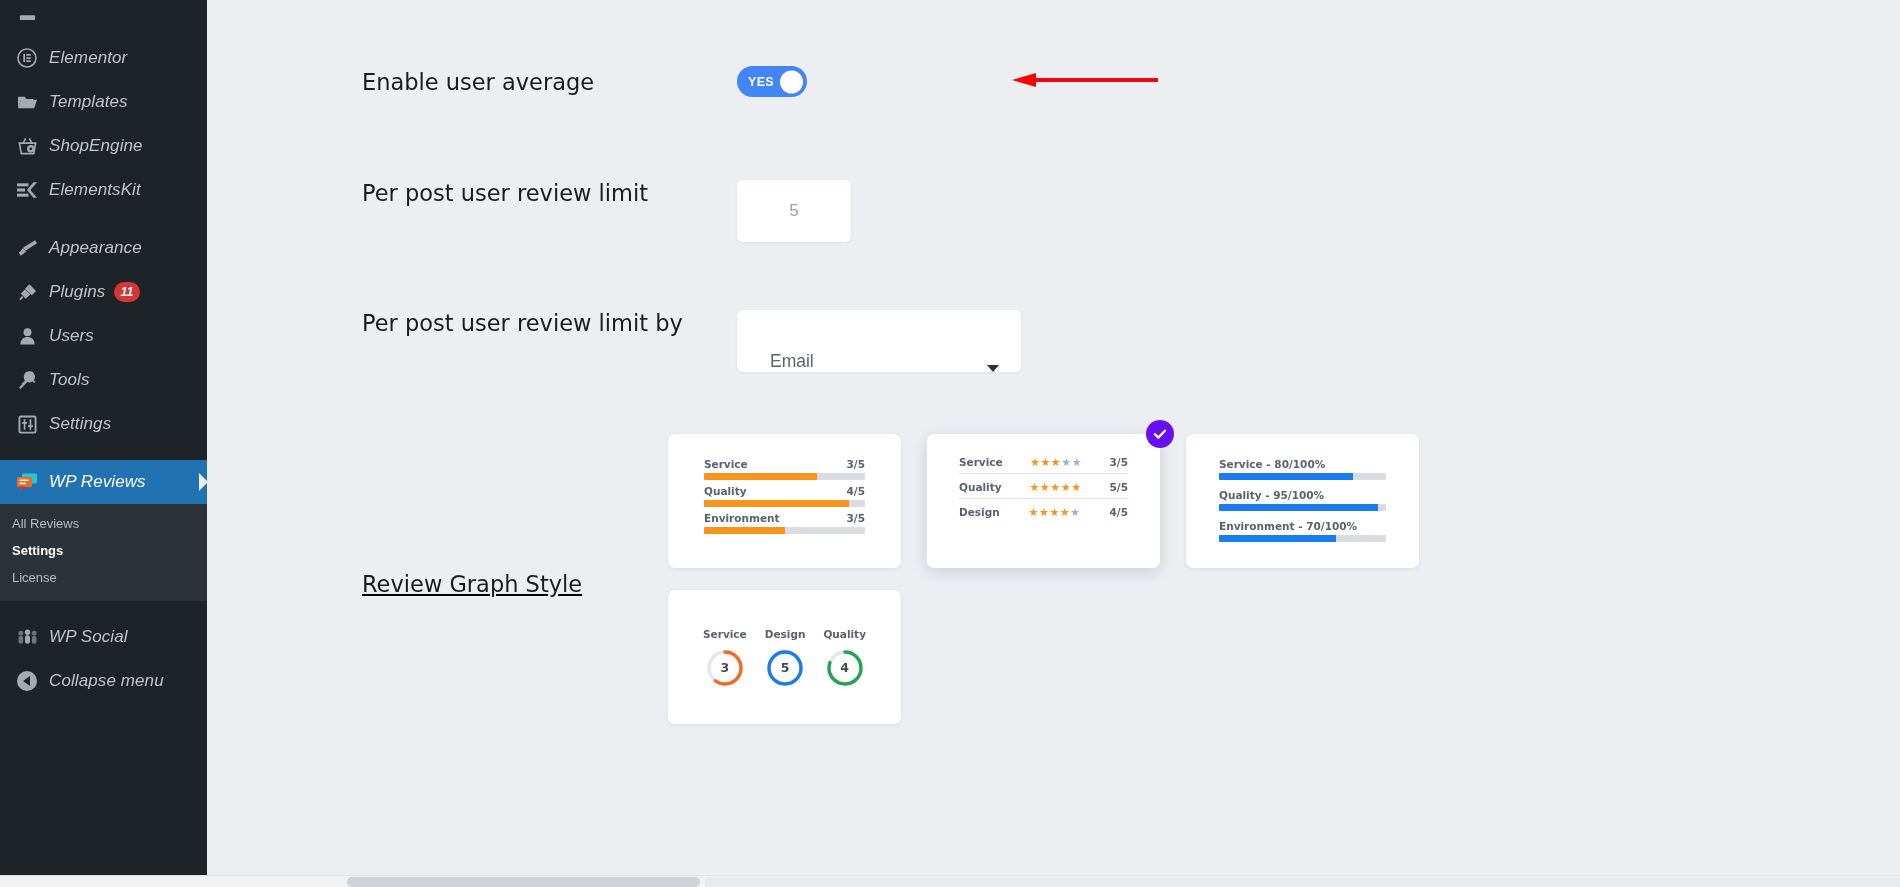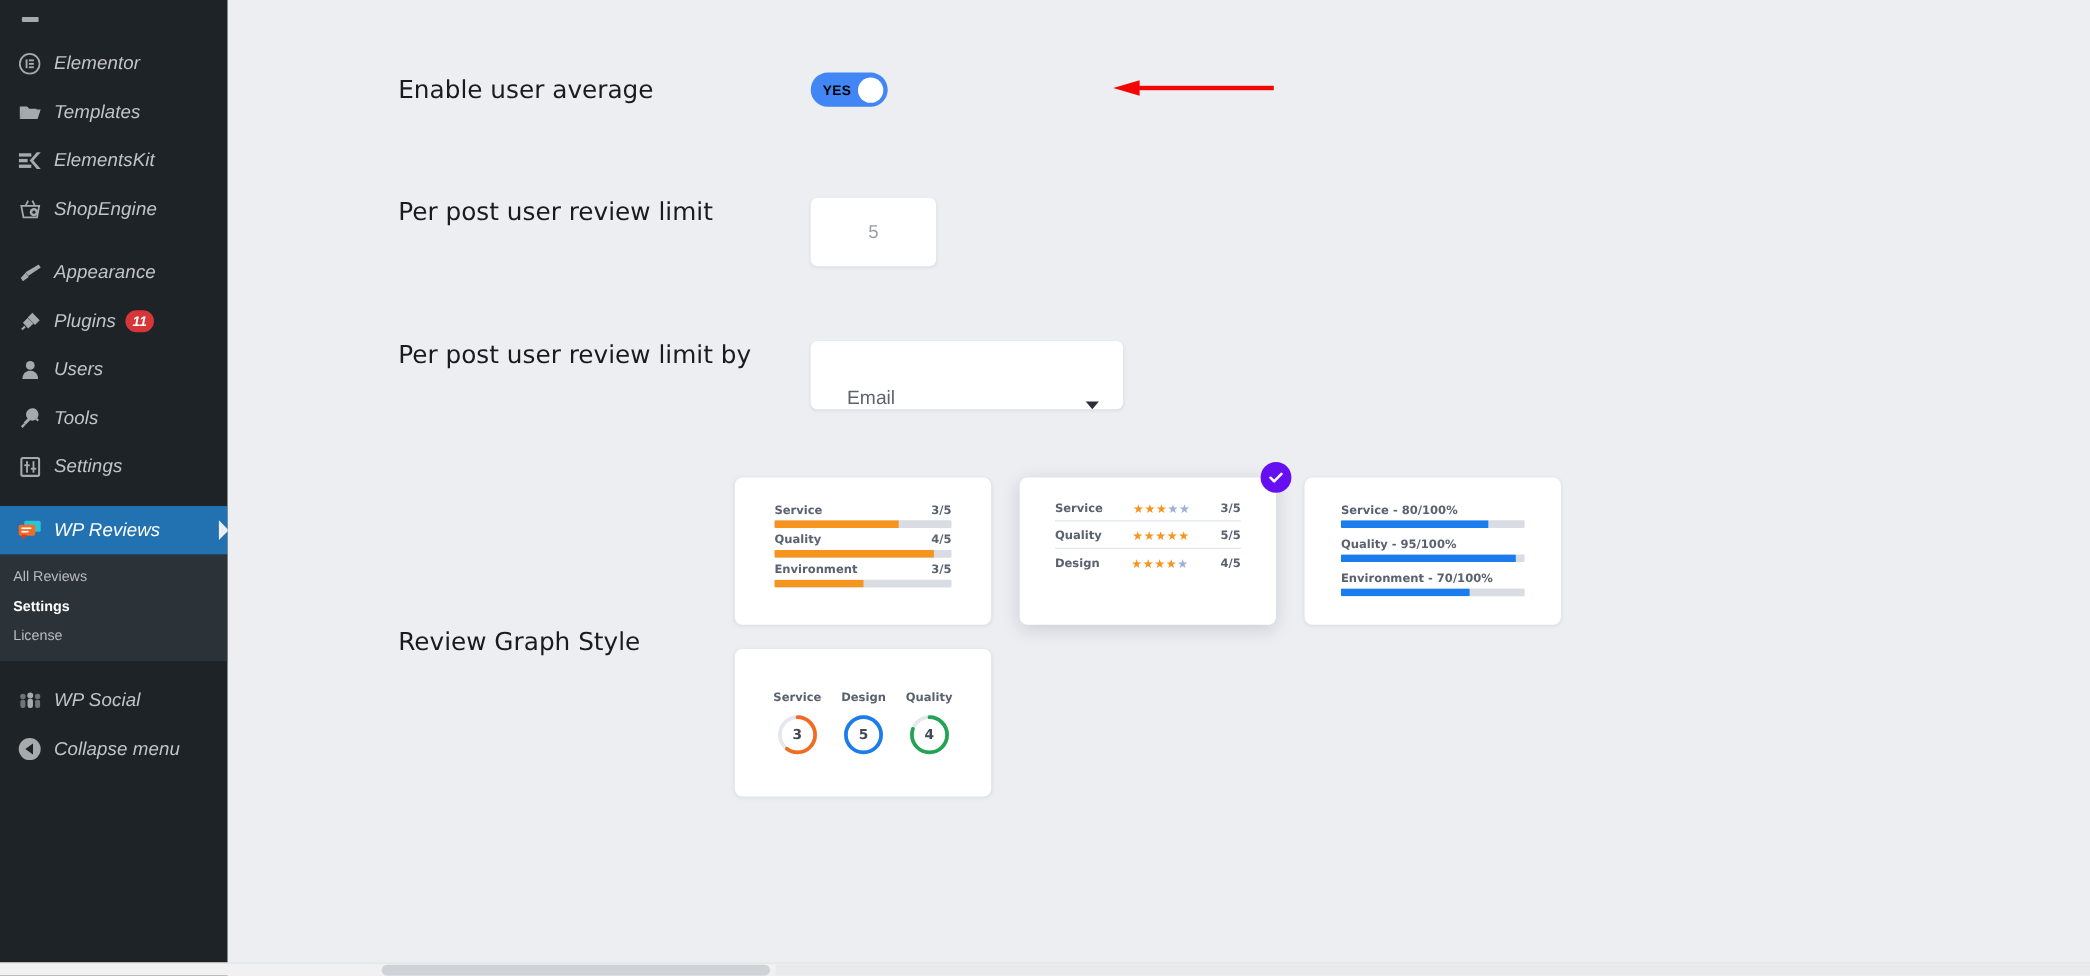--- a/index.html
+++ b/index.html
@@ -114,21 +114,21 @@
     width: 70px; height: 31px;
     border-radius: 16px;
     background: #4285f4;
     display: flex; align-items: center;
     justify-content: flex-start;
     padding: 0 4px;
     position: relative;
     cursor: pointer;
   }
   .toggle .yes {
-    color: #000000;
+    color: #ffffff;
     font-size: 12.5px;
     font-weight: bold;
     letter-spacing: .3px;
     margin-left: 7px;
   }
   .toggle .knob {
     position: absolute;
     right: 4px; top: 50%;
     transform: translateY(-50%);
     width: 23px; height: 23px;
@@ -342,41 +342,41 @@
         <svg width="21" height="19" viewBox="0 0 22 20">
           <path d="M1 16 L4 7 L21 7 L18 16 Z" fill="#a7aaad"></path>
           <path d="M1 16 L1 4 L8 4 L10 6.2 L17 6.2 L17 8 L4 8 Z" fill="#a7aaad"></path>
         </svg>
       </span>
       <span class="lbl">Templates</span>
     </div>
 
     <div class="menu-item">
       <span class="ic">
-        <svg width="21" height="18" viewBox="0 0 22 18">
-          <rect x="0" y="2" width="12" height="3.2" fill="#a7aaad"></rect>
-          <rect x="0" y="7.4" width="8.5" height="3.2" fill="#a7aaad"></rect>
-          <rect x="0" y="12.8" width="12" height="3.2" fill="#a7aaad"></rect>
-          <path d="M21 1 L14 9 L21 17 L17.2 17 L10.5 9 L17.2 1 Z" fill="#a7aaad"></path>
-        </svg>
-      </span>
-      <span class="lbl">ElementsKit</span>
-    </div>
-
-    <div class="menu-item">
-      <span class="ic">
         <svg width="21" height="20" viewBox="0 0 22 20">
           <path d="M2.5 7 L19.5 7 L17.5 18 L4.5 18 Z" fill="none" stroke="#a7aaad" stroke-width="1.7"></path>
           <path d="M6.5 7 L9 2" stroke="#a7aaad" stroke-width="1.7" fill="none"></path>
           <path d="M15.5 7 L13 2" stroke="#a7aaad" stroke-width="1.7" fill="none"></path>
           <circle cx="14.5" cy="13" r="4" fill="#a7aaad"></circle>
           <circle cx="14.5" cy="13" r="1.5" fill="#1d2327"></circle>
         </svg>
       </span>
       <span class="lbl">ShopEngine</span>
+    </div>
+
+    <div class="menu-item">
+      <span class="ic">
+        <svg width="21" height="18" viewBox="0 0 22 18">
+          <rect x="0" y="2" width="12" height="3.2" fill="#a7aaad"></rect>
+          <rect x="0" y="7.4" width="8.5" height="3.2" fill="#a7aaad"></rect>
+          <rect x="0" y="12.8" width="12" height="3.2" fill="#a7aaad"></rect>
+          <path d="M21 1 L14 9 L21 17 L17.2 17 L10.5 9 L17.2 1 Z" fill="#a7aaad"></path>
+        </svg>
+      </span>
+      <span class="lbl">ElementsKit</span>
     </div>
 
     <div class="menu-gap"></div>
 
     <div class="menu-item">
       <span class="ic">
         <svg width="21" height="20" viewBox="0 0 22 20">
           <path d="M19 2 L21 5 L9 13 L6.5 9.5 Z" fill="#a7aaad"></path>
           <path d="M6.5 10 L9.5 14 L4 18 L2 15 Z" fill="#a7aaad"></path>
         </svg>
@@ -497,21 +497,21 @@
     </div>
 
     <div class="row" style="left:155px; top:310px;">
       <div class="row-label">Per post user review limit by</div>
       <div class="select-box">
         <span class="val">Email</span>
         <span class="caret"></span>
       </div>
     </div>
 
-    <div class="row" style="left:155px; top:571px;">
+    <div class="row" style="left:155px; top:571px;text-decoration:underline;">
       <div class="row-label">Review Graph Style</div>
     </div>
 
     <div class="cards">
 
       <div class="cards-row">
 
         <div class="card c1">
           <div class="bar-row">
             <div class="bar-head">

